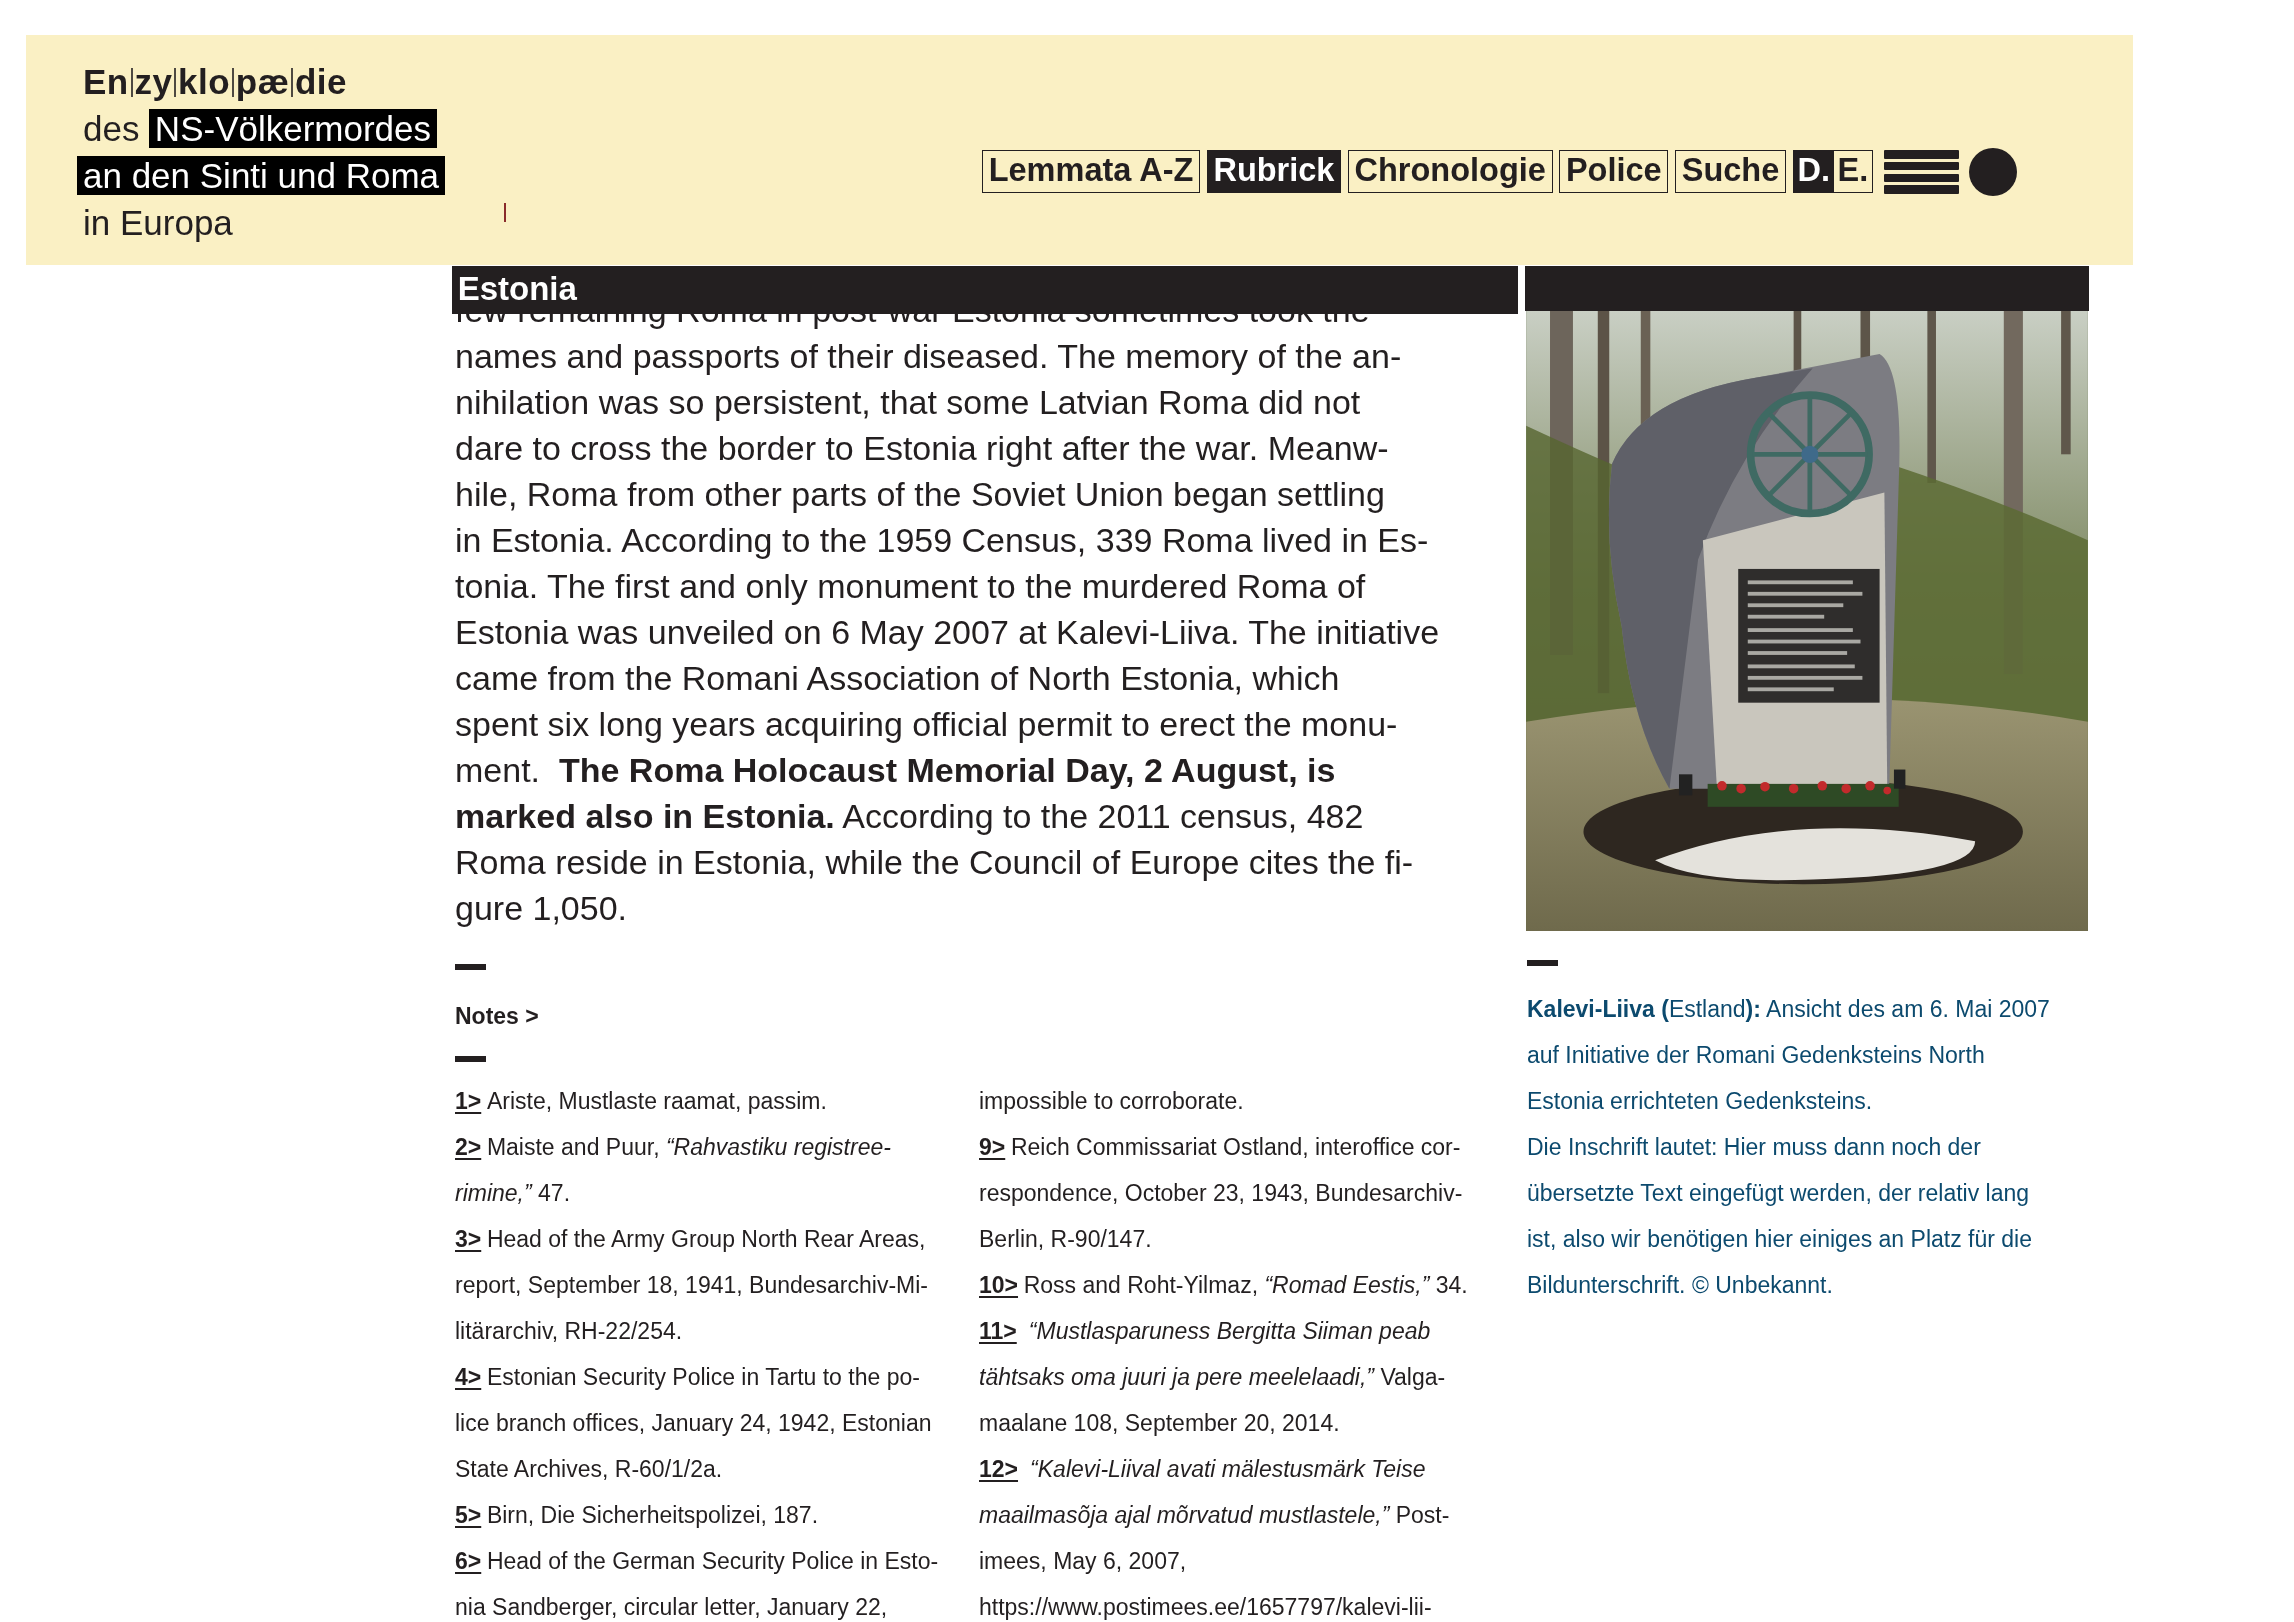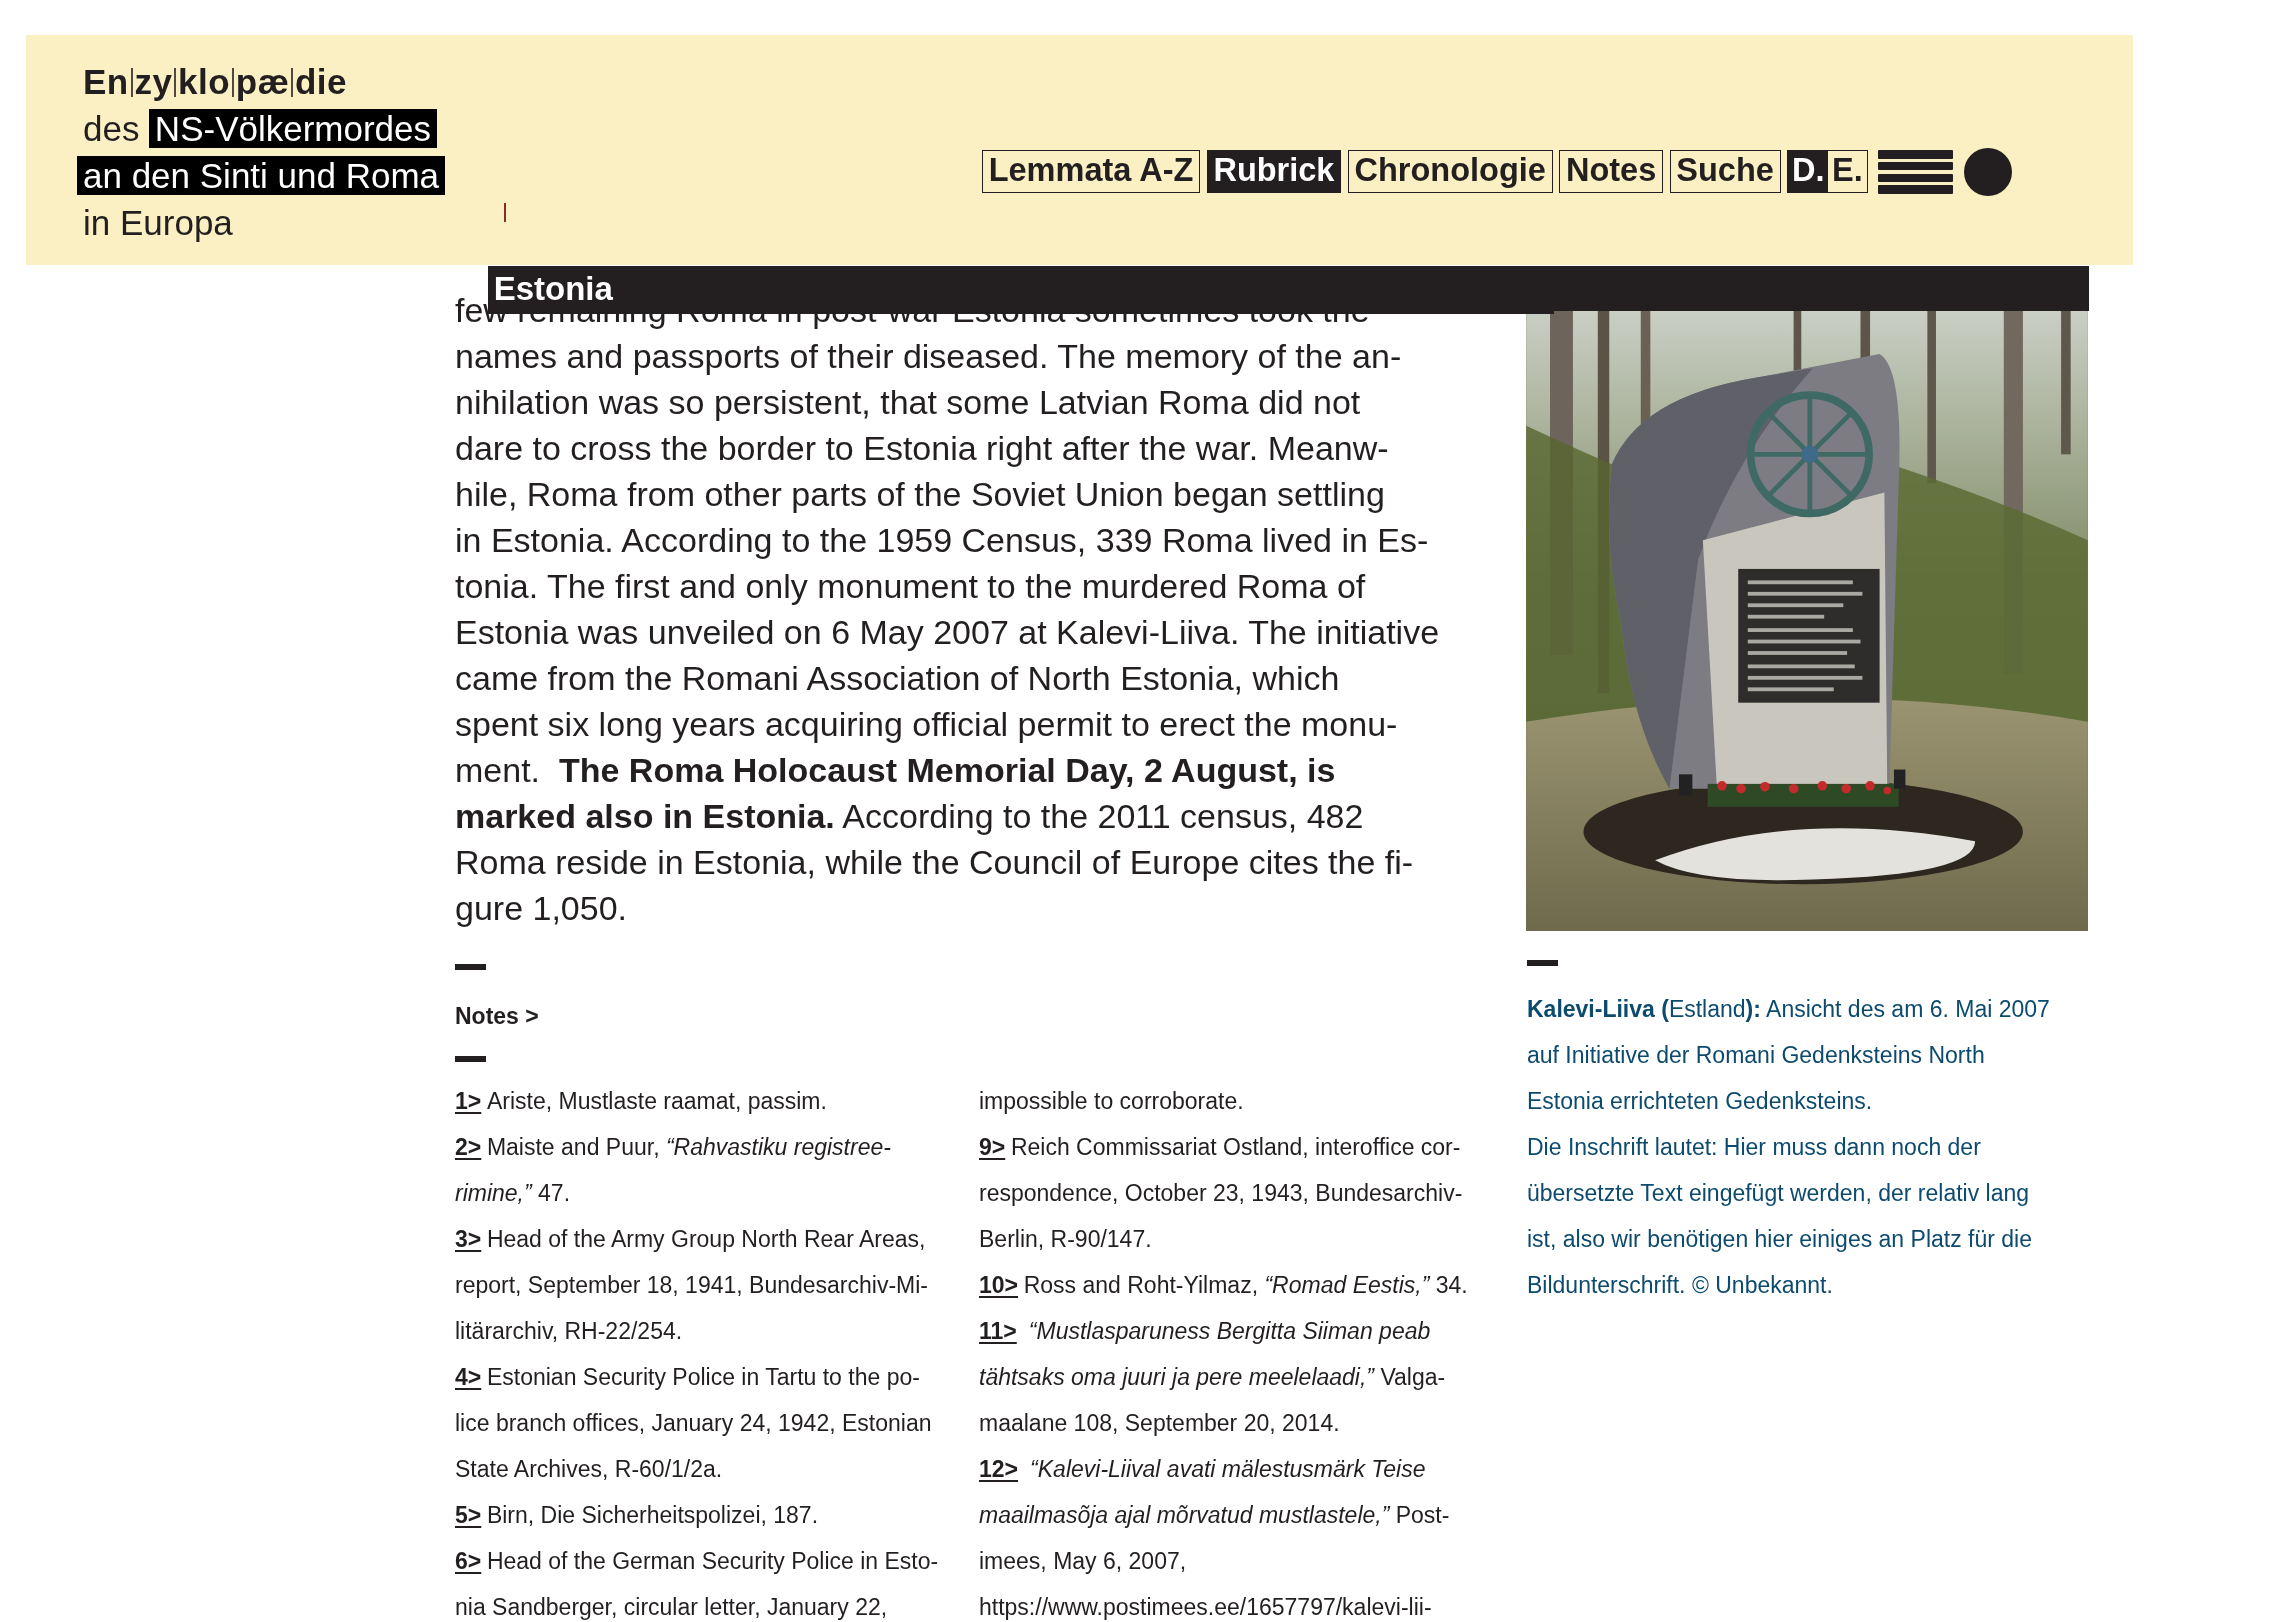--- a/index.html
+++ b/index.html
@@ -29,21 +29,21 @@
     .lang span { font-family: "Liberation Sans", sans-serif; font-weight: bold; font-size: 32.5px; line-height: 39px; padding: 0 3.8px; }
     .lang .on { background: #231f20; color: #fff; }
     .lang .off { background: #faf0c4; color: #231f20; }
     .menu-icon { width: 75px; height: 44px; display: flex; flex-direction: column; justify-content: space-between; margin-left: 3.8px; }
     .menu-icon i { display: block; height: 8.6px; background: #231f20; border-radius: 1px; }
     .circle-icon { width: 48px; height: 48px; border-radius: 50%; background: #231f20; margin-left: 3.8px; margin-top: -1.9px; }
 
     .title-bar {
       position: absolute; left: 452px; top: 266px; width: 1066px; height: 48px;
       background: #231f20; color: #ffffff; z-index: 3;
-      font-family: "Liberation Sans", sans-serif; font-weight: bold; font-size: 33px; line-height: 46px; padding-left: 5.7px; margin-left: 36px;
+      font-family: "Liberation Sans", sans-serif; font-weight: bold; font-size: 33px; line-height: 46px; padding-left: 5.7px;
     }
     .img-bar { position: absolute; left: 1525px; top: 266px; width: 564px; height: 45px; background: #231f20; z-index: 3; }
 
     .article {
       position: absolute; left: 455px; top: 287px; width: 1061px;
       font-family: "Liberation Sans", sans-serif; font-size: 34px; line-height: 46px; color: #231f20;
       z-index: 1;
     }
     .article .line { display: block; white-space: nowrap; height: 46px; }
     .article b { font-weight: bold; }
@@ -76,21 +76,21 @@
     <span class="logo-line"><span>des</span> <span class="logo-inv">NS-Völkermordes</span></span>
     <span class="logo-line l3"><span class="logo-inv">an den Sinti und Roma</span></span>
     <span class="logo-line">in Europa</span>
     <span class="logo-tick"></span>
   </div>
 
   <nav class="nav">
     <a class="nav-item">Lemmata A-Z</a>
     <a class="nav-item active">Rubrick</a>
     <a class="nav-item">Chronologie</a>
-    <a class="nav-item">Notes</a>
+    <a class="nav-item">Police</a>
     <a class="nav-item">Suche</a>
     <div class="lang">
       <span class="on">D.</span>
       <span class="off">E.</span>
     </div>
     <div class="menu-icon">
         <i></i>
         <i></i>
         <i></i>
         <i></i>

